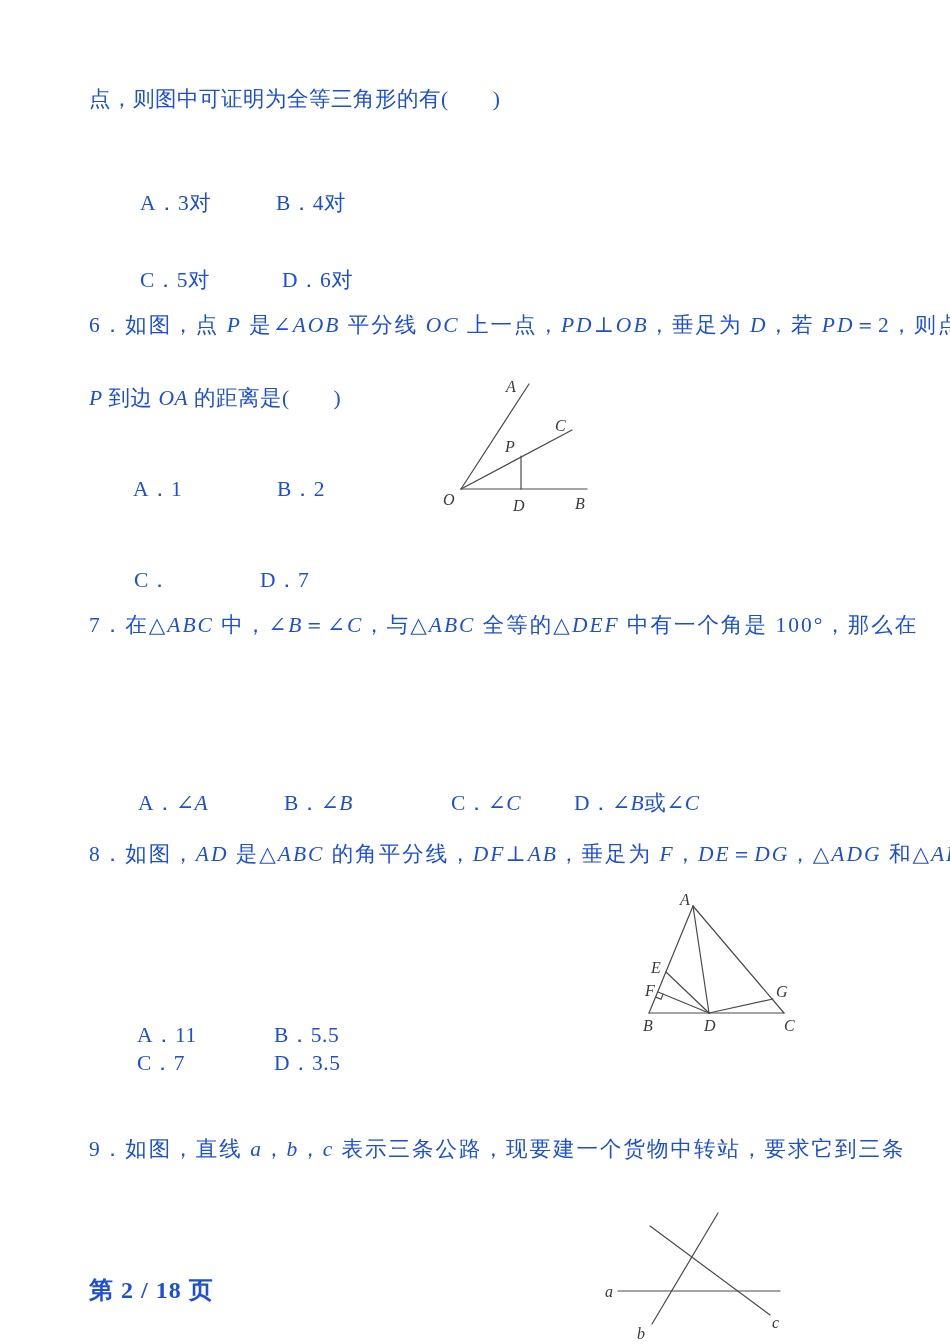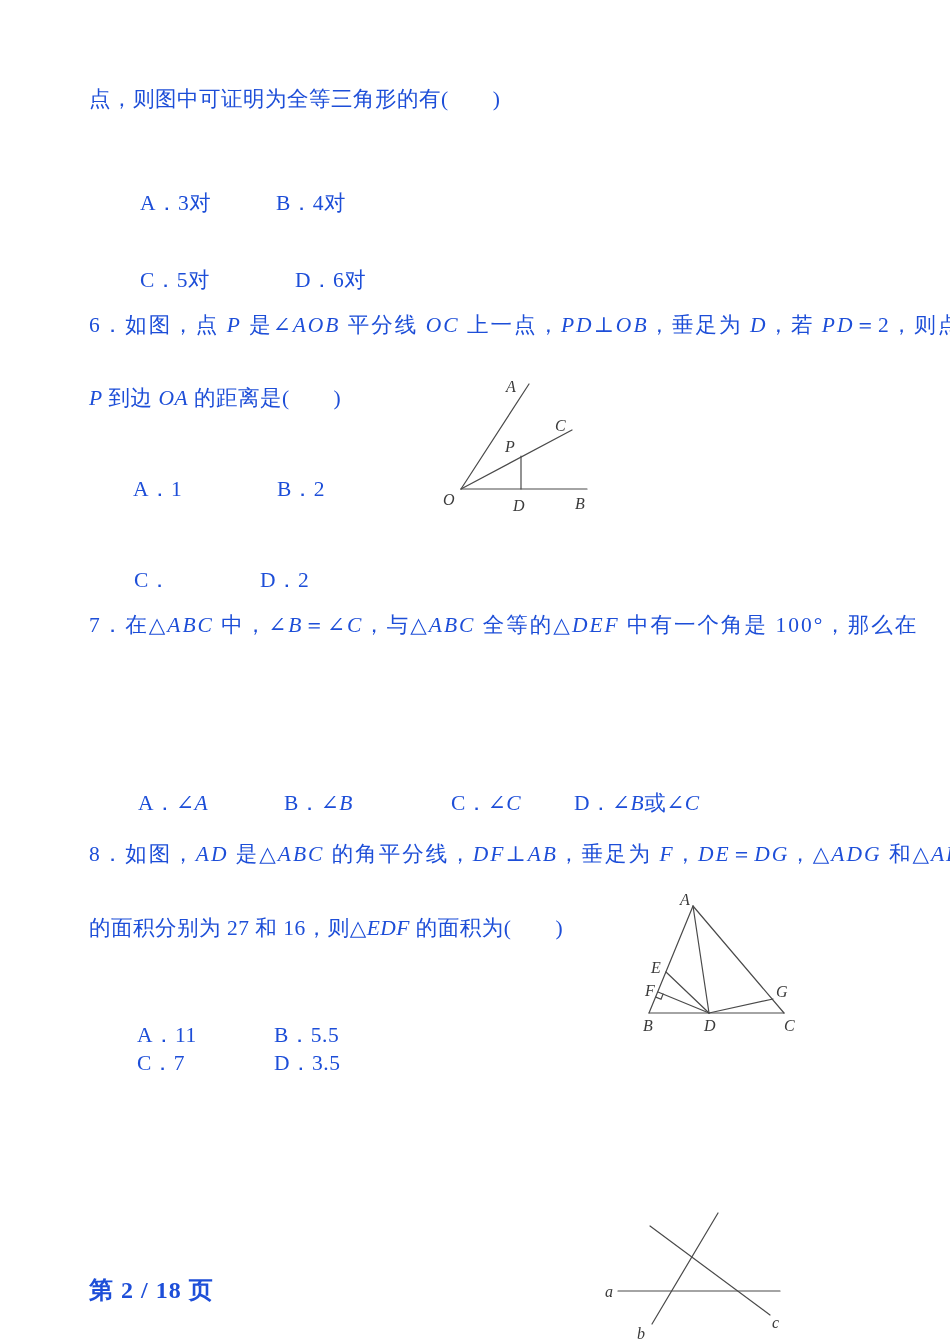--- a/index.html
+++ b/index.html
@@ -55,32 +55,32 @@
 
 <div class="page">
 
   <p class="line" style="top:88px"><span>点，则图中可证明为全等三角形的有(　　)</span></p>
   <div class="optrow" style="top:164px">
     <span class="opt" style="left:140px"><span>A．3对</span></span>
     <span class="opt" style="left:276px"><span>B．4对</span></span>
   </div>
   <div class="optrow" style="top:241px">
     <span class="opt" style="left:140px"><span>C．5对</span></span>
-    <span class="opt" style="left:295px"><span>D．6对</span></span>
+    <span class="opt" style="left:282px"><span>D．6对</span></span>
   </div>
 
   <p class="line wide" style="top:314px"><span>6．如图，点 </span><span class="it">P</span><span> 是∠</span><span class="it">AOB</span><span> 平分线 </span><span class="it">OC</span><span> 上一点，</span><span class="it">PD</span><span>⊥</span><span class="it">OB</span><span>，垂足为 </span><span class="it">D</span><span>，若 </span><span class="it">PD</span><span>＝2，则点</span></p>
   <p class="line" style="top:387px"><span class="it">P</span><span> 到边 </span><span class="it">OA</span><span> 的距离是(　　)</span></p>
   <div class="optrow" style="top:450px">
     <span class="opt" style="left:133px"><span>A．1</span></span>
     <span class="opt" style="left:277px"><span>B．2</span></span>
   </div>
   <div class="optrow" style="top:541px">
     <span class="opt" style="left:134px"><span>C．</span></span>
-    <span class="opt" style="left:260px"><span>D．2</span></span>
+    <span class="opt" style="left:260px"><span>D．7</span></span>
   </div>
 
   <svg class="fig" style="left:440px;top:365px" width="165" height="150" viewBox="440 365 165 150">
     <line x1="461" y1="489" x2="529" y2="384"></line>
     <line x1="461" y1="489" x2="572" y2="430"></line>
     <line x1="461" y1="489" x2="587" y2="489"></line>
     <line x1="521" y1="456" x2="521" y2="489"></line>
     <text x="506" y="392">A</text>
     <text x="555" y="431">C</text>
     <text x="505" y="452">P</text>
@@ -91,21 +91,20 @@
 
   <p class="line wide" style="top:614px"><span>7．在△</span><span class="it">ABC</span><span> 中，∠</span><span class="it">B</span><span>＝∠</span><span class="it">C</span><span>，与△</span><span class="it">ABC</span><span> 全等的△</span><span class="it">DEF</span><span> 中有一个角是 100°，那么在</span></p>
   <div class="optrow" style="top:764px">
     <span class="opt" style="left:138px"><span>A．∠</span><span class="it">A</span></span>
     <span class="opt" style="left:284px"><span>B．∠</span><span class="it">B</span></span>
     <span class="opt" style="left:451px"><span>C．∠</span><span class="it">C</span></span>
     <span class="opt" style="left:574px"><span>D．∠</span><span class="it">B</span><span>或∠</span><span class="it">C</span></span>
   </div>
 
   <p class="line wide" style="top:843px"><span>8．如图，</span><span class="it">AD</span><span> 是△</span><span class="it">ABC</span><span> 的角平分线，</span><span class="it">DF</span><span>⊥</span><span class="it">AB</span><span>，垂足为 </span><span class="it">F</span><span>，</span><span class="it">DE</span><span>＝</span><span class="it">DG</span><span>，△</span><span class="it">ADG</span><span> 和△</span><span class="it">AED</span></p>
-  <p class="line" style="top:917px"><span>的面积分别为 27 和 16，则△</span><span class="it">EDF</span><span> 的面积为(　　)</span></p>
   <div class="optrow" style="top:996px">
     <span class="opt" style="left:137px"><span>A．11</span></span>
     <span class="opt" style="left:274px"><span>B．5.5</span></span>
   </div>
   <div class="optrow" style="top:1024px">
     <span class="opt" style="left:137px"><span>C．7</span></span>
     <span class="opt" style="left:274px"><span>D．3.5</span></span>
   </div>
 
   <svg class="fig" style="left:630px;top:888px" width="175" height="152" viewBox="630 888 175 152">
@@ -119,20 +118,21 @@
     <polyline points="655.9,997.1 661.0,999.2 663.1,994.1"></polyline>
     <text x="680" y="905">A</text>
     <text x="643" y="1031">B</text>
     <text x="784" y="1031">C</text>
     <text x="704" y="1031">D</text>
     <text x="651" y="973">E</text>
     <text x="645" y="996">F</text>
     <text x="776" y="997">G</text>
   </svg>
 
+  <p class="line wide" style="top:1138px"><span>9．如图，直线 </span><span class="it">a</span><span>，</span><span class="it">b</span><span>，</span><span class="it">c</span><span> 表示三条公路，现要建一个货物中转站，要求它到三条</span></p>
 
   <svg class="fig" style="left:600px;top:1205px" width="200" height="139" viewBox="600 1205 200 139">
     <line x1="618" y1="1291" x2="780" y2="1291"></line>
     <line x1="652" y1="1324" x2="718" y2="1213"></line>
     <line x1="650" y1="1226" x2="770" y2="1315"></line>
     <text x="605" y="1297">a</text>
     <text x="637" y="1339">b</text>
     <text x="772" y="1328">c</text>
   </svg>
 

